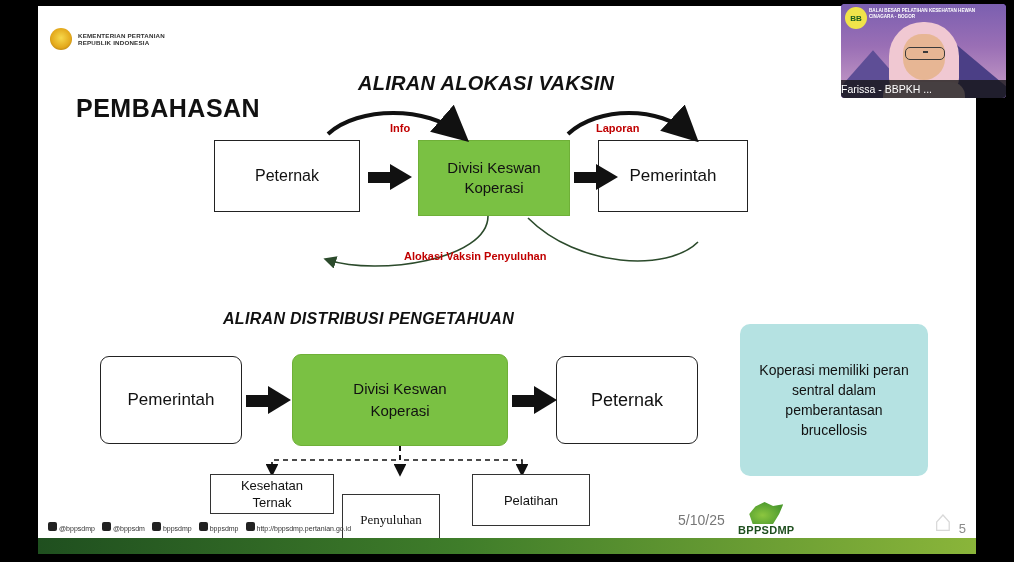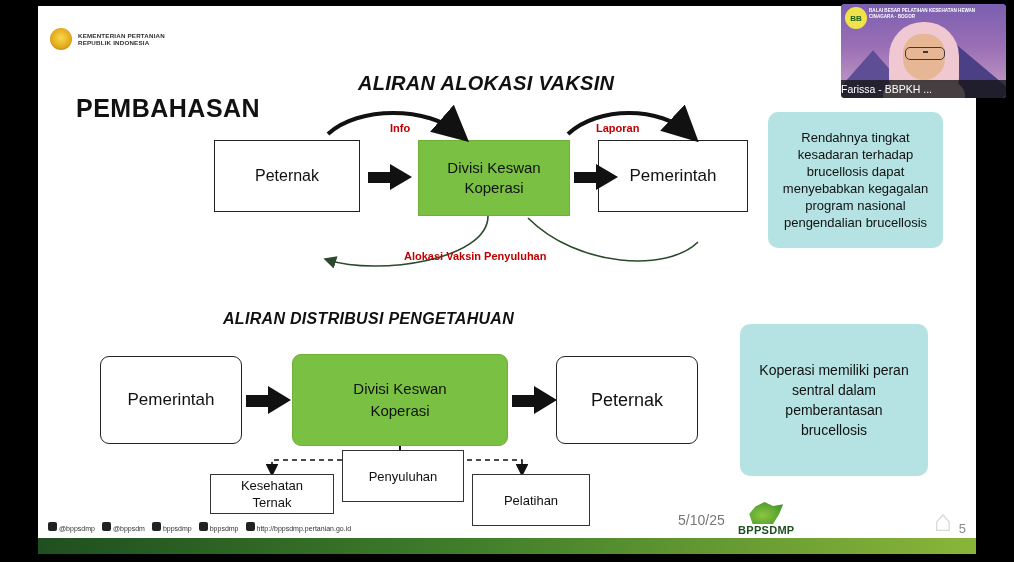--- a/index.html
+++ b/index.html
@@ -122,21 +122,20 @@
       <defs>
         <marker id="mk2" markerWidth="8" markerHeight="8" refX="5" refY="4" orient="auto">
           <path d="M0,0 L8,4 L0,8 z" fill="#2b4a2b"></path>
         </marker>
       </defs>
       <path d="M290,10 C290,54 180,70 130,54" fill="none" stroke="#2b4a2b" stroke-width="1.6" marker-end="url(#mk2)"></path>
       <path d="M330,12 C380,62 470,66 500,36" fill="none" stroke="#2b4a2b" stroke-width="1.6"></path>
     </svg>
     <div class="lbl-red" style="left:366px;top:244px;font-size:11px;">Alokasi Vaksin Penyuluhan</div>
 
-    <div class="callout" style="left:730px;top:106px;width:175px;height:136px;font-size:13px;line-height:17px;">Rendahnya tingkat kesadaran terhadap brucellosis dapat menyebabkan kegagalan program nasional pengendalian brucellosis</div>
 
     <div class="box box-white box-rounded" style="left:62px;top:350px;width:142px;height:88px;font-size:17px;">
       <span>Pemerintah</span>
     </div>
 
     <div class="box box-green box-rounded" style="left:254px;top:348px;width:216px;height:92px;font-size:15px;line-height:22px;">
       <span><span>Divisi Keswan</span><br><span>Koperasi</span></span>
     </div>
 
     <div class="box box-white box-rounded" style="left:518px;top:350px;width:142px;height:88px;font-size:18px;">
@@ -159,21 +158,21 @@
         </marker>
       </defs>
       <path d="M202,0 L202,14 L74,14 L74,26" fill="none" stroke="#111" stroke-width="1.6" stroke-dasharray="5,4" marker-end="url(#mk3)"></path>
       <path d="M202,0 L202,26" fill="none" stroke="#111" stroke-width="1.6" stroke-dasharray="5,4" marker-end="url(#mk3)"></path>
       <path d="M202,0 L202,14 L324,14 L324,26" fill="none" stroke="#111" stroke-width="1.6" stroke-dasharray="5,4" marker-end="url(#mk3)"></path>
     </svg>
 
     <div class="subbox" style="left:172px;top:468px;width:124px;height:40px;line-height:17px;align-items:center;">
       <span><span>Kesehatan</span><br><span>Ternak</span></span>
     </div>
-    <div class="subbox" style="left:304px;top:444px;width:122px;height:52px;">Penyuluhan</div>
+    <div class="subbox" style="left:304px;top:488px;width:98px;height:52px;font-family:Liberation Serif, serif;">Penyuluhan</div>
     <div class="subbox" style="left:434px;top:468px;width:118px;height:52px;">Pelatihan</div>
 
     <div class="callout" style="left:702px;top:318px;width:188px;height:152px;font-size:14px;line-height:20px;">Koperasi memiliki peran sentral dalam pemberantasan brucellosis</div>
 
     <div class="social">
       <span><span class="sq"></span><span>@bppsdmp</span></span>
       <span><span class="sq"></span><span>@bppsdm</span></span>
       <span><span class="sq"></span><span>bppsdmp</span></span>
       <span><span class="sq"></span><span>bppsdmp</span></span>
       <span><span class="sq"></span><span>http://bppsdmp.pertanian.go.id</span></span>

